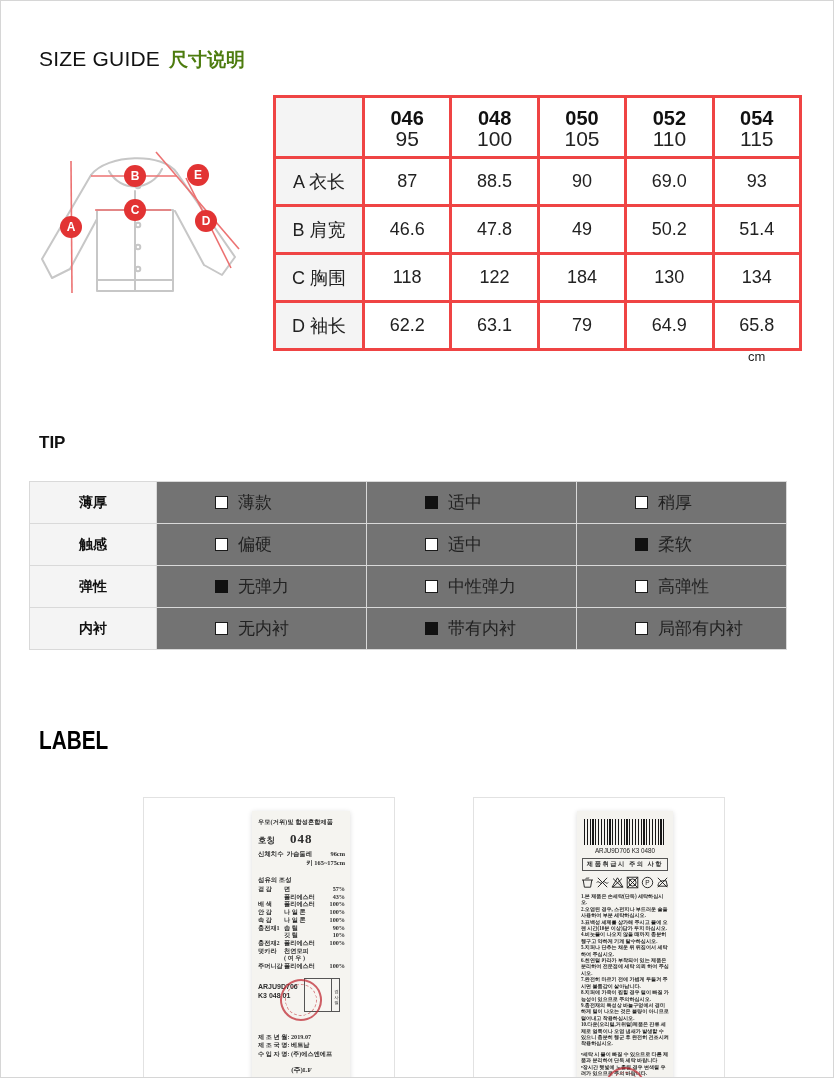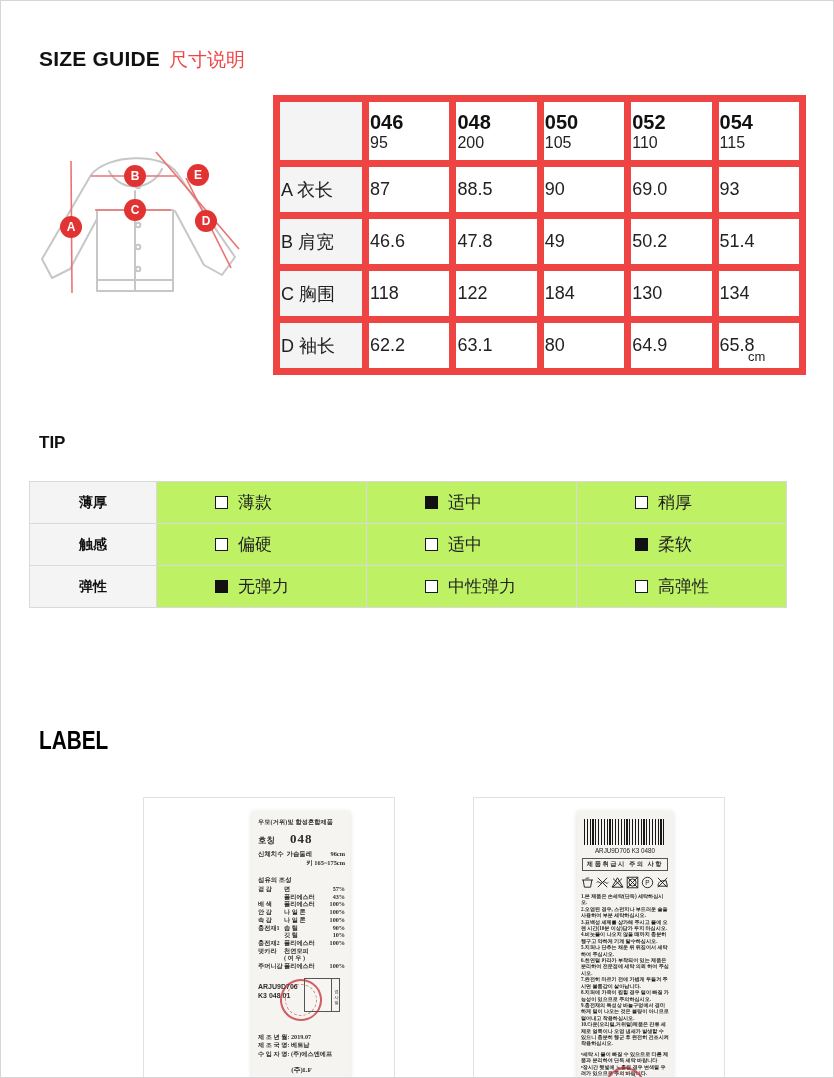--- a/index.html
+++ b/index.html
@@ -1,41 +1,41 @@
 <!DOCTYPE html>
 <html><head>
 <meta charset="utf-8">
 <style>
   html,body{margin:0;padding:0;background:#fff;}
   #page{position:relative;width:834px;height:1078px;box-sizing:border-box;border:1px solid #d6d6d6;
         background:#fff;font-family:"Liberation Sans","DejaVu Sans",sans-serif;color:#222;overflow:hidden;}
 
   
   .sg-title{position:absolute;left:38px;top:46px;display:flex;align-items:baseline;gap:9px;}
-  .sg-title .en{font-size:21px;font-weight:700;color:#111;letter-spacing:.2px;}
-  .sg-title .zh{font-size:19px;color:#ef4444;}
+  .sg-title .en{font-size:21px;font-weight:400;color:#111;letter-spacing:.2px;}
+  .sg-title .zh{font-size:19px;color:#4d7c0f;font-weight:bold;}
   .tip-title{position:absolute;left:38px;top:432px;font-size:17px;font-weight:700;color:#111;}
   .label-title{position:absolute;left:38px;top:724px;font-size:26px;font-weight:700;color:#000;
                transform:scaleX(.8);transform-origin:left top;letter-spacing:0;}
 
   
   .size-table{position:absolute;left:272px;top:94px;width:526px;border-collapse:collapse;table-layout:fixed;}
-  .size-table td{border:7px solid #ef4444;vertical-align:middle;background:#fff;}
+  .size-table td{border:3px solid #ef4444;text-align:center;vertical-align:middle;background:#fff;}
   .size-table tr.head td{height:56px;}
   .size-table tr.data td{height:43px;font-size:18px;color:#222;}
   .size-table td.lab{background:#f4f4f4;font-size:17px;color:#222;}
   .size-table .code{font-size:20px;font-weight:700;color:#111;line-height:22px;}
-  .size-table .hei{font-size:16px;color:#222;line-height:18px;margin-top:1px;}
+  .size-table .hei{font-size:21px;color:#222;line-height:18px;margin-top:1px;}
 
   .note-row{position:absolute;left:297px;top:349px;font-size:17px;color:#333;letter-spacing:.2px;}
   .unit{position:absolute;left:747px;top:348px;font-size:13px;color:#222;}
 
   
   .tip-table{position:absolute;left:28px;top:480px;width:757px;border-collapse:collapse;table-layout:fixed;}
-  .tip-table td{border:1px solid #d9d9d9;height:39px;background:#bef264;vertical-align:middle;}
+  .tip-table td{border:1px solid #d9d9d9;height:39px;background:#737373;vertical-align:middle;}
   .tip-table td.lab{background:#f4f4f4;font-size:14px;font-weight:700;text-align:center;color:#111;}
   .opt{display:flex;align-items:center;gap:10px;padding-left:57px;font-size:17px;color:#222;}
   .cb{width:13px;height:13px;box-sizing:border-box;border:1.5px solid #1a1a1a;background:#fff;flex:0 0 auto;}
   .cb.checked{background:#111;border-color:#111;}
 
   
   .jacket{position:absolute;left:24px;top:138px;}
 
   
   .photo-box{position:absolute;top:756px;width:252px;height:304px;box-sizing:border-box;
@@ -145,21 +145,21 @@
       </colgroup>
     <tbody>
         <tr class="head">
       <td class="lab"></td>
       <td>
             <div class="code">046</div>
             <div class="hei">95</div>
           </td>
       <td>
             <div class="code">048</div>
-            <div class="hei">200</div>
+            <div class="hei">100</div>
           </td>
       <td>
             <div class="code">050</div>
             <div class="hei">105</div>
           </td>
       <td>
             <div class="code">052</div>
             <div class="hei">110</div>
           </td>
       <td>
@@ -188,21 +188,21 @@
       <td>118</td>
       <td>122</td>
       <td>184</td>
       <td>130</td>
       <td>134</td>
     </tr>
     <tr class="data">
       <td class="lab">D 袖长</td>
       <td>62.2</td>
       <td>63.1</td>
-      <td>80</td>
+      <td>79</td>
       <td>64.9</td>
       <td>65.8</td>
     </tr>
   </tbody>
     </table>
 
   <div class="unit">cm</div>
 
   <div class="tip-title">TIP</div>
   <table class="tip-table">
@@ -269,20 +269,41 @@
               <span>中性弹力</span>
             </div>
           </td>
       <td>
             <div class="opt">
               <span class="cb"></span>
               <span>高弹性</span>
             </div>
           </td>
     </tr>
+    <tr>
+      <td class="lab">内衬</td>
+      <td>
+            <div class="opt">
+              <span class="cb"></span>
+              <span>无内衬</span>
+            </div>
+          </td>
+      <td>
+            <div class="opt">
+              <span class="cb checked"></span>
+              <span>带有内衬</span>
+            </div>
+          </td>
+      <td>
+            <div class="opt">
+              <span class="cb"></span>
+              <span>局部有内衬</span>
+            </div>
+          </td>
+    </tr>
   </tbody>
     </table>
 
   <div class="label-title">LABEL</div>
 
   <div class="photo-box" id="left-box">
     <div class="strip" id="left-strip">
       <div class="l-top">우모(거위)및 합성혼합제품</div>
       <div class="l-sizerow">
         <span class="k">호칭</span>

